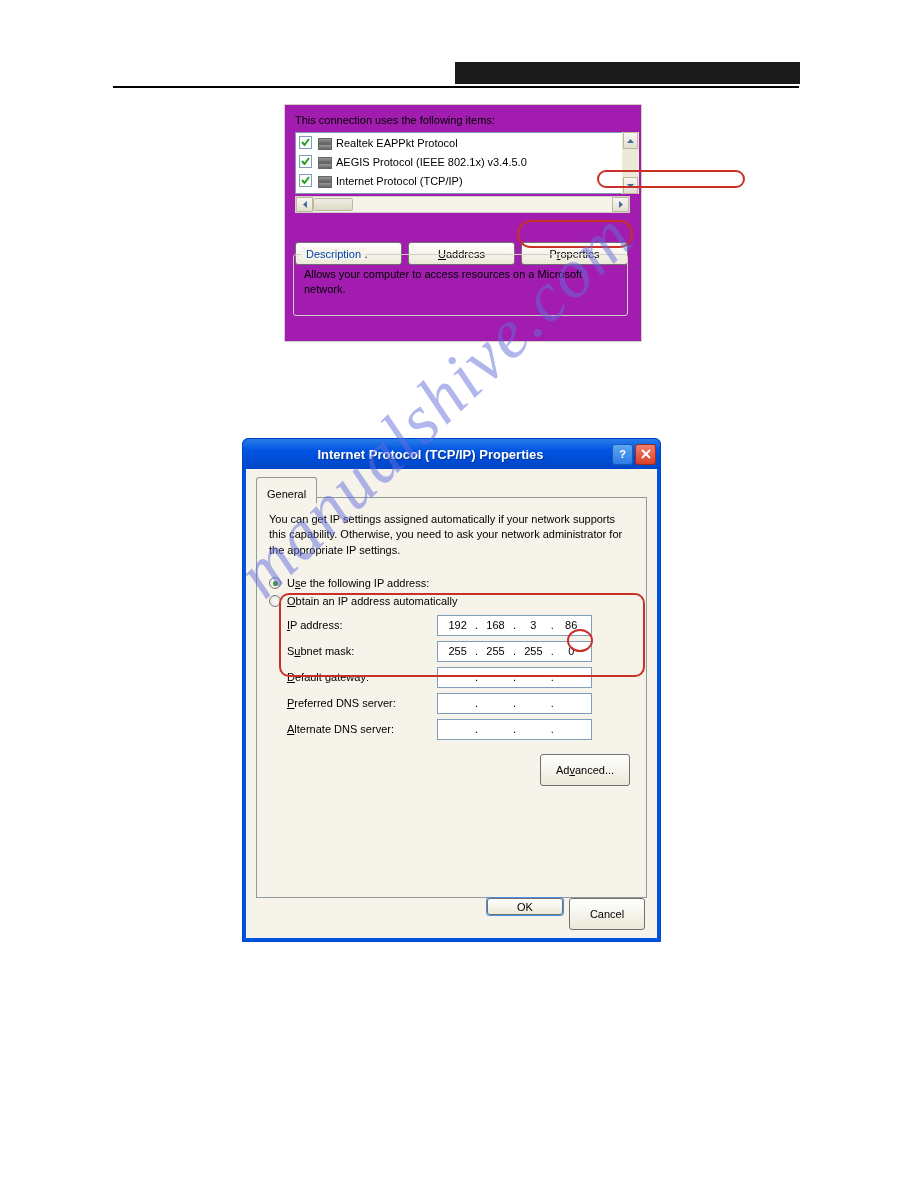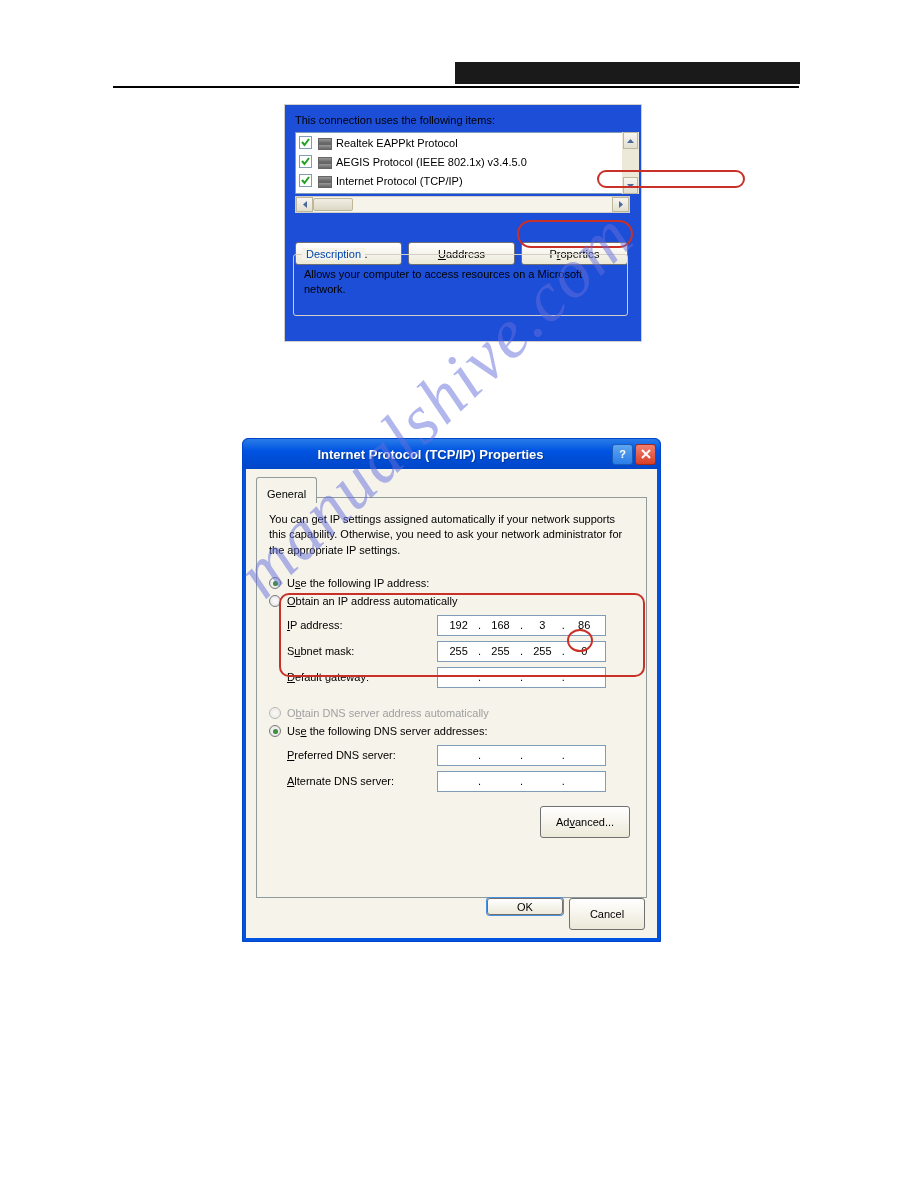--- a/index.html
+++ b/index.html
@@ -2,21 +2,21 @@
 <html><head>
 <meta charset="utf-8">
 <style>
   * { box-sizing: border-box; margin: 0; padding: 0; }
   body { width: 918px; height: 1188px; background: #fff; font-family: Tahoma, Arial, sans-serif; font-size: 11px; position: relative; }
   
   .header-bar { position: absolute; top: 62px; left: 455px; width: 345px; height: 22px; background: #1a1a1a; }
   .header-rule { position: absolute; top: 86px; left: 113px; width: 686px; height: 2px; background: #000; }
   
   
-  .panel1 { position: absolute; top: 104px; left: 284px; width: 358px; height: 238px; background: #1d4ed8; border: 1px solid #d4d0c8; }
+  .panel1 { position: absolute; top: 104px; left: 284px; width: 358px; height: 238px; background: #a21caf; border: 1px solid #d4d0c8; }
   .panel1-label { position: absolute; top: 9px; left: 10px; color: #000; }
   .items-list { position: absolute; top: 27px; left: 10px; width: 335px; height: 62px; background: #fff; border: 1px solid #7f9db9; }
   .item-row { display: flex; align-items: center; height: 19px; padding-left: 3px; gap: 4px; }
   .checkbox { width: 13px; height: 13px; border: 1px solid #7f9db9; background: #fff; display: flex; align-items: center; justify-content: center; cursor: pointer; }
   .checkbox svg { width: 11px; height: 11px; }
   .net-icon { width: 16px; height: 13px; position: relative; }
   .net-icon::before { content: ''; position: absolute; width: 12px; height: 4px; border: 1px solid #666; top: 2px; left: 2px; background: linear-gradient(#999, #666); }
   .net-icon::after { content: ''; position: absolute; width: 12px; height: 4px; border: 1px solid #666; top: 8px; left: 2px; background: linear-gradient(#999, #666); }
   .item-text { color: #000; }
   .highlight-tcp { position: absolute; top: 65px; left: 312px; width: 148px; height: 18px; border: 2px solid #c83028; border-radius: 10px; pointer-events: none; }
@@ -62,21 +62,21 @@
   .radio-label { color: #000; }
   .radio-label.disabled { color: #a0a0a0; }
   .radio-label u { text-decoration: underline; }
   
   .highlight-ipblock { position: absolute; top: 95px; left: 22px; width: 366px; height: 84px; border: 2px solid #c83028; border-radius: 10px; pointer-events: none; }
   .highlight-octet { position: absolute; top: 131px; left: 310px; width: 26px; height: 23px; border: 2px solid #c83028; border-radius: 50%; pointer-events: none; }
   
   .field-row { display: flex; align-items: center; margin: 4px 0 4px 18px; height: 22px; }
   .field-label { width: 150px; }
   .field-label u { text-decoration: underline; }
-  .ip-input { width: 169px; height: 21px; border: 1px solid #7f9db9; background: #fff; display: flex; align-items: center; justify-content: space-around; padding: 0 4px; }
+  .ip-input { width: 155px; height: 21px; border: 1px solid #7f9db9; background: #fff; display: flex; align-items: center; justify-content: space-around; padding: 0 4px; }
   .ip-oct { width: 28px; text-align: center; }
   .ip-dot { color: #000; }
   
   .bottom-btns { position: absolute; bottom: 8px; right: 12px; display: flex; gap: 6px; }
   .ok-btn { width: 76px; height: 17px; background: linear-gradient(#fff, #ece9d8); border: 1px solid #707070; border-radius: 3px; cursor: pointer; font-size: 11px; box-shadow: 0 0 0 1px #4890e0; }
   .cancel-btn, .adv-btn { width: 76px; height: 32px; background: linear-gradient(#fff, #ece9d8); border: 1px solid #707070; border-radius: 3px; cursor: pointer; font-size: 11px; }
   .adv-btn { width: 90px; }
   .adv-row { display: flex; justify-content: flex-end; margin-top: 14px; padding-right: 4px; }
   
   
@@ -230,30 +230,20 @@
             <span class="ip-dot">.</span>
           <span class="ip-oct"></span>
             <span class="ip-dot">.</span>
           <span class="ip-oct"></span>
         </div>
       </div>
 
       <div class="highlight-ipblock"></div>
       <div class="highlight-octet"></div>
 
-      <div class="radio-group" style="margin-top:16px;">
-        <div class="radio-row">
-          <span class="radio disabled"></span>
-          <span class="radio-label disabled">O<u>b</u>tain DNS server address automatically</span>
-        </div>
-        <div class="radio-row">
-          <span class="radio selected"></span>
-          <span class="radio-label">Us<u>e</u> the following DNS server addresses:</span>
-        </div>
-      </div>
 
       <div class="field-row">
         <span class="field-label"><u>P</u>referred DNS server:</span>
         <div class="ip-input">
           <span class="ip-oct"></span>
             <span class="ip-dot">.</span>
             <span class="ip-oct"></span>
             <span class="ip-dot">.</span>
             <span class="ip-oct"></span>
             <span class="ip-dot">.</span>

